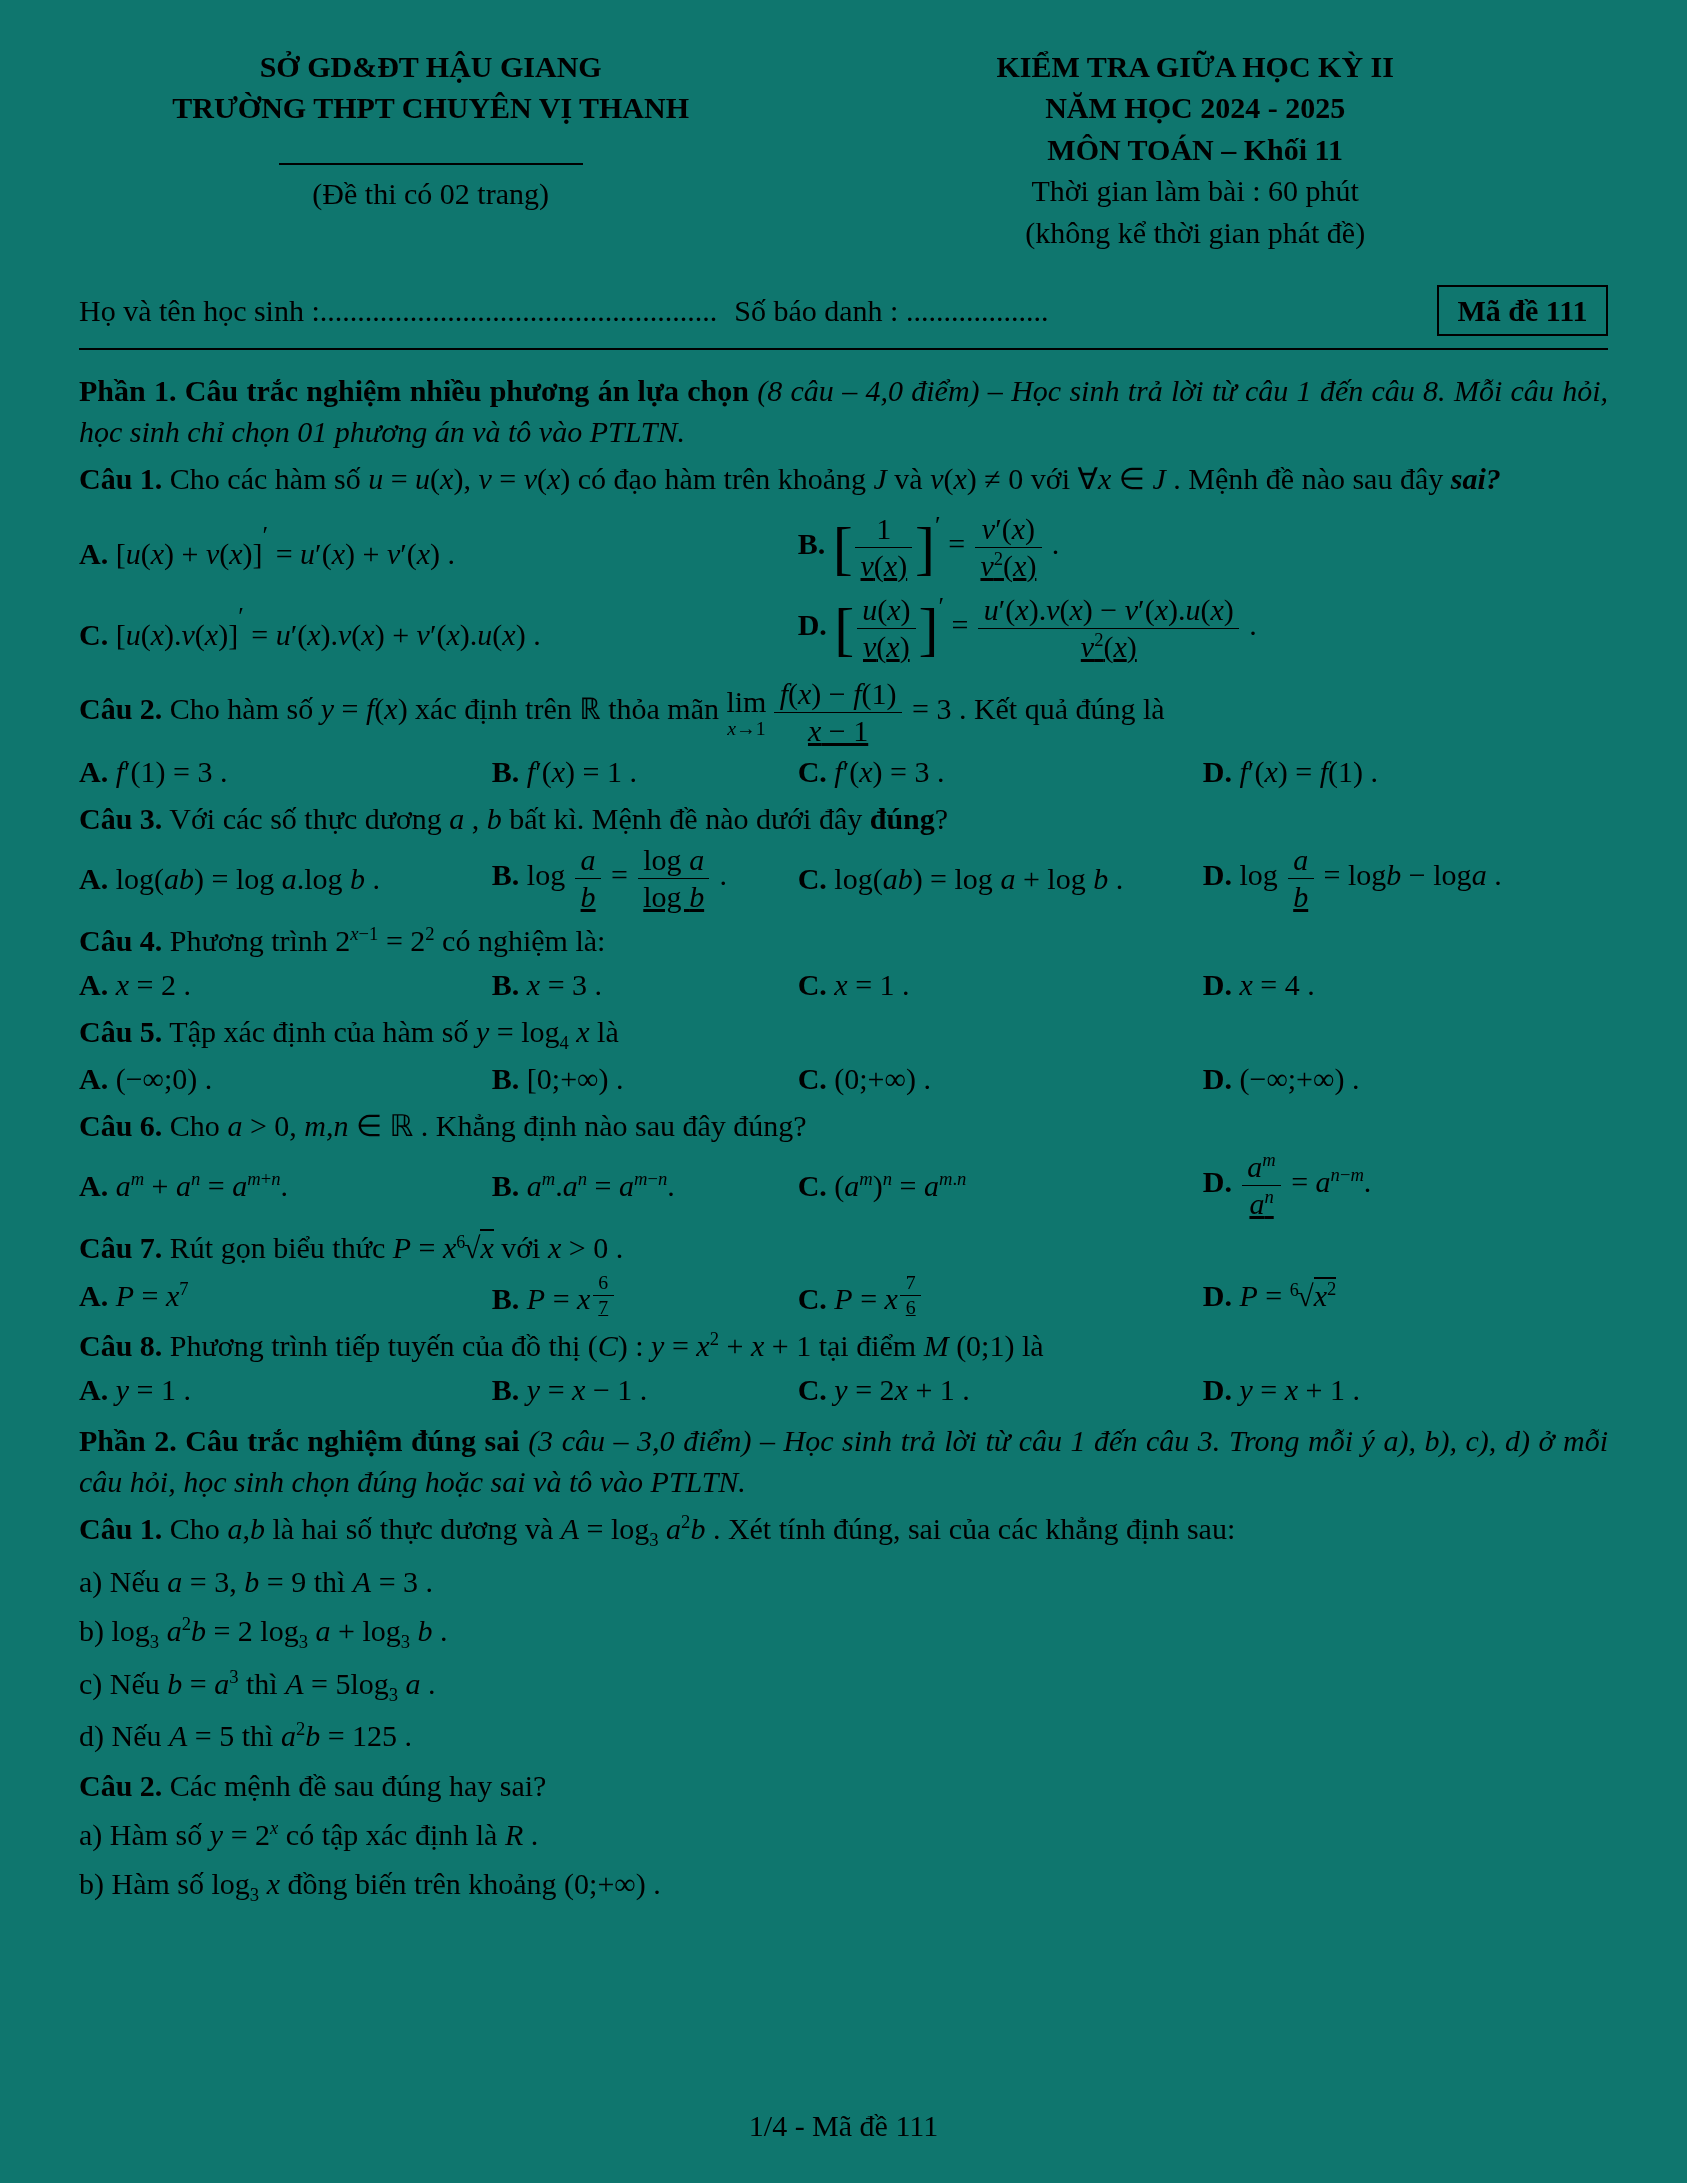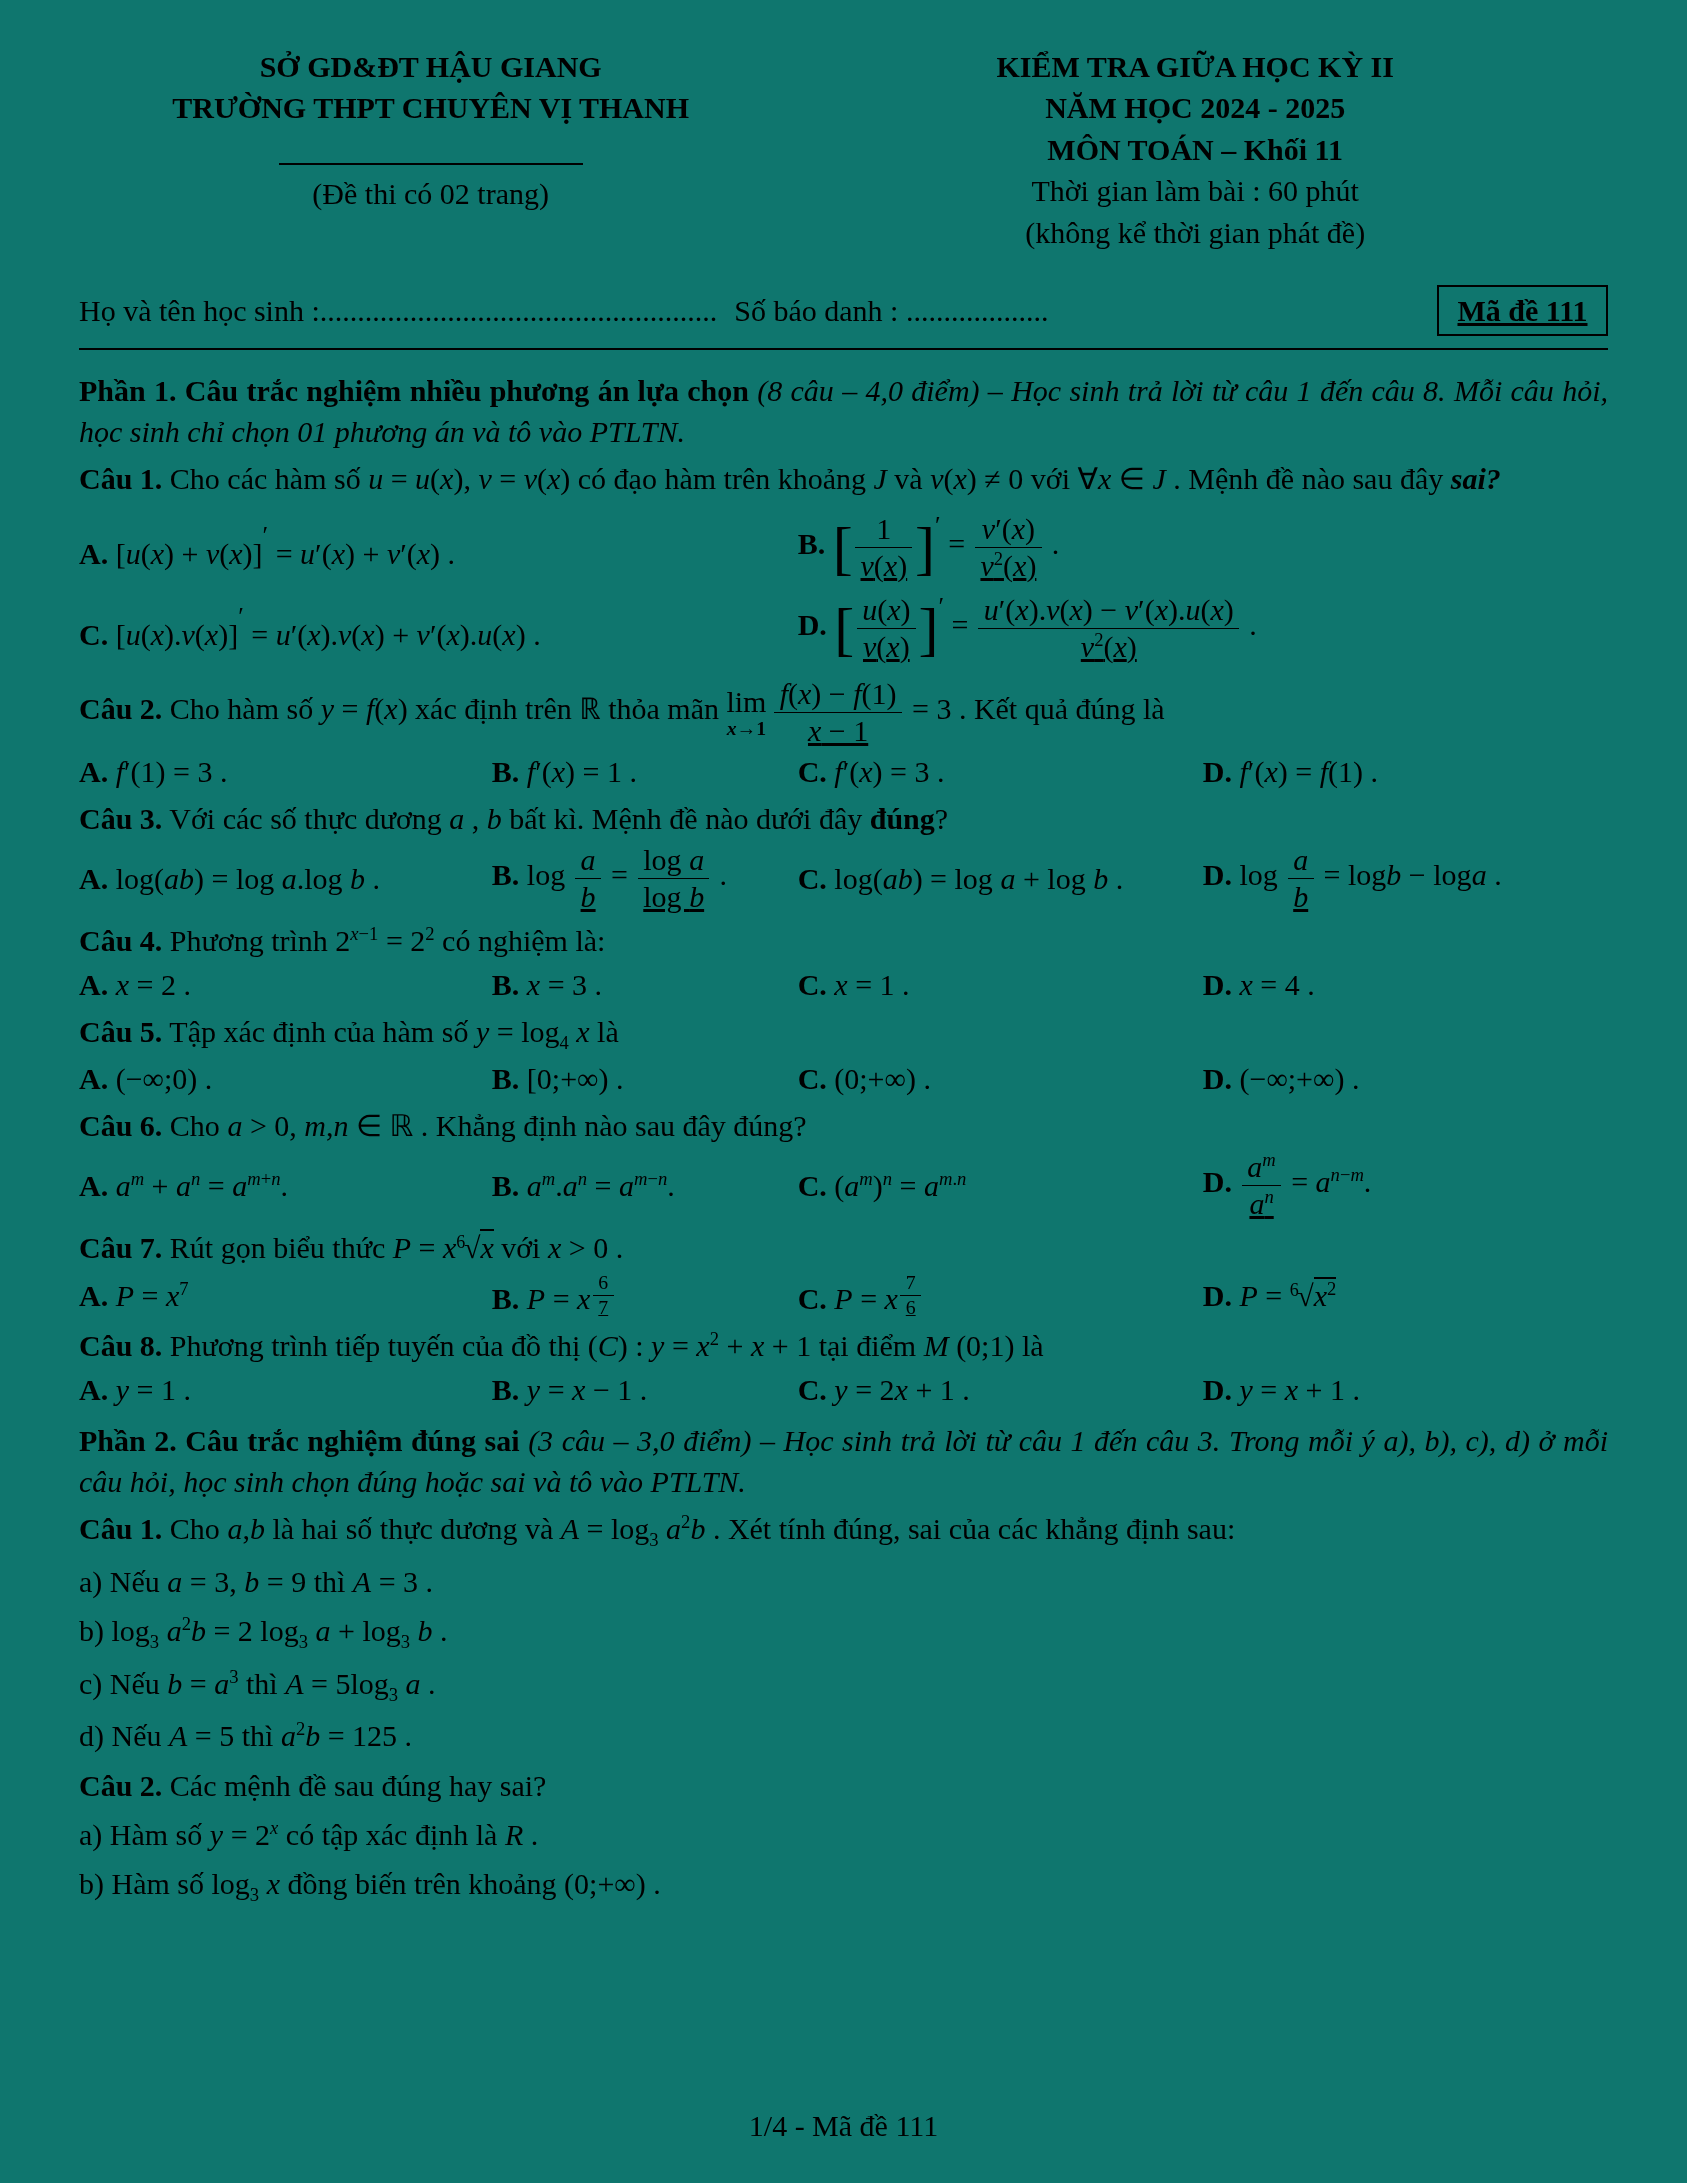--- a/index.html
+++ b/index.html
@@ -14,41 +14,41 @@
   .i { }
 
   .header { display:flex; }
   .header-left { width:46%; text-align:center; }
   .header-right { width:54%; text-align:center; }
   .short-rule { width:304px; border-top:2px solid #000; margin:34px auto 8px auto; }
 
   .student-row { display:flex; align-items:center; margin-top:32px; }
   .student-name { white-space:nowrap; }
   .student-sbd { margin-left:17px; white-space:nowrap; }
-  .code-box { margin-left:auto; border:2.6px solid #000; padding:2.6px 18.5px; font-weight:bold; white-space:nowrap;text-decoration:underline; }
+  .code-box { margin-left:auto; border:2.6px solid #000; padding:2.6px 18.5px; font-weight:bold; white-space:nowrap; }
 
   .rule { border:none; border-top:2px solid #000; margin:12px 0 20px 0; }
 
   .sect-title { margin:9.3px 0 4px 0; text-align:justify; }
   .question { margin-top:5.3px; }
   .stem { margin:5.3px 0 2.6px 0; text-align:justify; }
   .opts { display:grid; grid-template-columns:27% 20% 26.5% 26.5%; align-items:center; margin:2.6px 0 5.3px 0; }
   .opts-2 { grid-template-columns:47% 53%; row-gap:5px; margin:9.3px 0 10.6px 0; }
   .opt { white-space:nowrap; }
 
   .frac { display:inline-block; vertical-align:middle; text-align:center; padding:0 2.6px; }
   .frac .num { display:block; border-bottom:0.06em solid #000; padding:0 5.3px; line-height:1.2; }
   .frac .den { display:block; padding:0 5.3px; line-height:1.2;text-decoration:underline; }
 
   .bk { font-size:2em; vertical-align:middle; line-height:0; font-weight:normal; }
   .pr { vertical-align:0.8em; font-size:0.85em; }
 
   .lim { display:inline-block; text-align:center; vertical-align:middle; margin-right:5.3px; }
   .lim .limtop { display:block; line-height:1.05; }
-  .lim .limsub { display:block; font-size:0.66em; line-height:1.05;font-weight:bold; }
+  .lim .limsub { display:block; font-size:0.66em; line-height:1.05; }
 
   .root { white-space:nowrap; }
   .ridx { font-size:0.6em; vertical-align:0.55em; margin-right:-0.08em; }
   .rad { border-top:2px solid #000; }
 
   sup { font-size:0.62em; }
   sub { font-size:0.62em; }
   .supf { vertical-align:0.45em; font-size:0.66em; }
 
   .p2item { margin:8px 0; }

